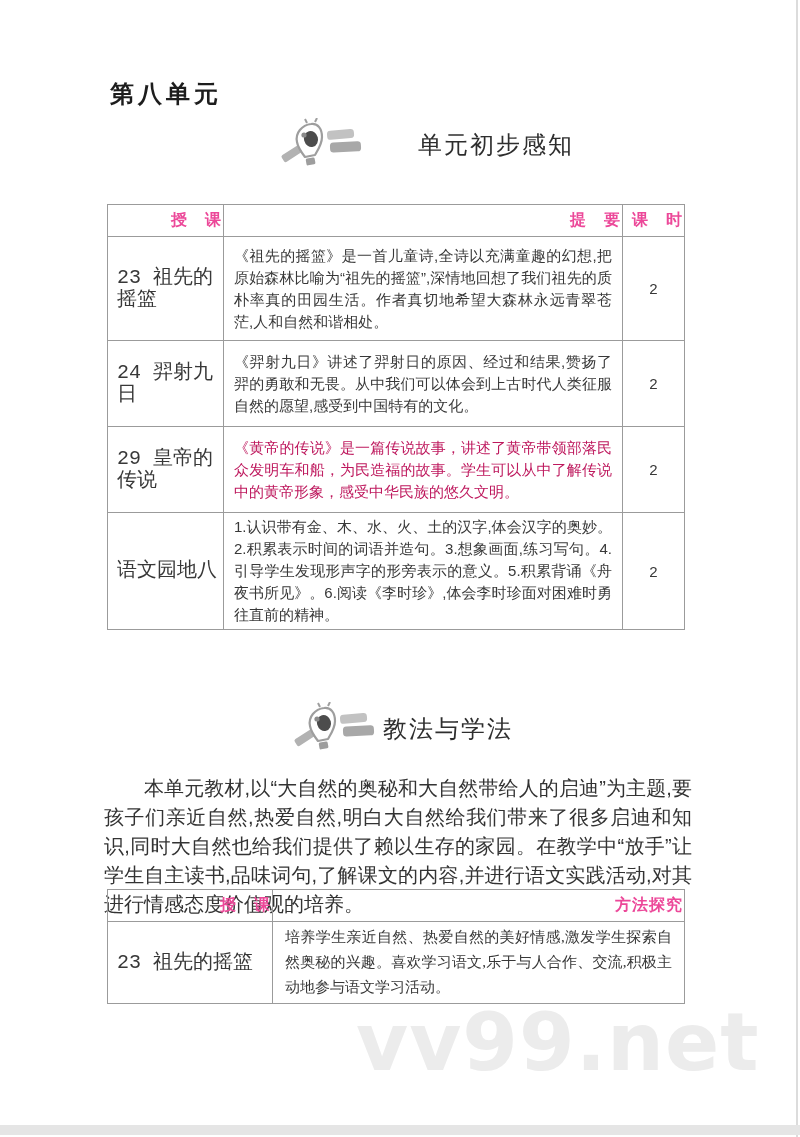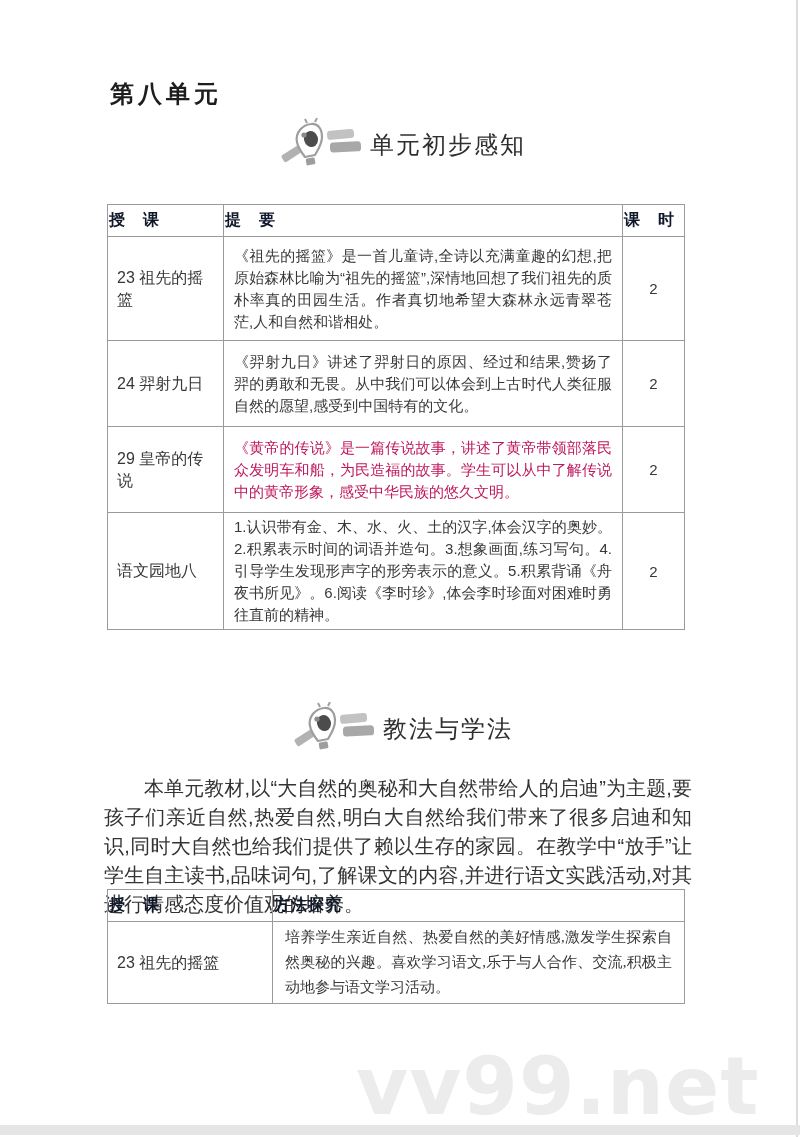--- a/index.html
+++ b/index.html
@@ -13,46 +13,46 @@
   .right-edge{left:796px;top:0;width:2px;height:1137px;background:#dcdcdc;}
   .bottom-bar{left:0;top:1125px;width:800px;height:10px;background:#e5e5e5;}
   
   .unit-title{
     left:110px;top:78px;margin:0;
     font-family:"Liberation Serif","DejaVu Serif",serif;
     font-size:24px;font-weight:700;color:#1d1d1d;letter-spacing:4px;text-align:right;
   }
   
   .section-header{display:flex;align-items:center;}
-  .sec1{left:280px;top:118px;}
+  .sec1{left:280px;top:118px;gap:48px;}
   .sec2{left:293px;top:702px;}
   .section-icon{width:82px;height:54px;flex:0 0 auto;}
   .section-title{
     font-family:"Liberation Serif","DejaVu Serif",serif;
     font-size:24px;color:#2e2e2e;letter-spacing:2px;margin-left:8px;white-space:nowrap;
   }
   
   table{border-collapse:collapse;table-layout:fixed;background:transparent;position:absolute;}
   .t1{left:107px;top:204px;width:577px;}
   .t2{left:107px;top:889px;width:577px;}
   th,td{border:1px solid #9b9b9b;font-weight:normal;color:#383838;}
   th{
-    font-size:16px;text-align:left;vertical-align:middle;
-    color:#0f172a;font-weight:600;letter-spacing:1px;
+    font-size:16px;text-align:right;vertical-align:middle;
+    color:#ec4899;font-weight:600;letter-spacing:1px;
   }
   .t1 thead tr{height:32px;}
   .t1 tbody tr:nth-child(1){height:104px;}
   .t1 tbody tr:nth-child(2){height:86px;}
   .t1 tbody tr:nth-child(3){height:86px;}
   .t1 tbody tr:nth-child(4){height:50px;}
   .t1 tbody tr:nth-child(5){height:136px;}
   .t2 thead tr{height:32px;}
   .t2 tbody tr{height:80px;}
   td.lesson{
-    font-size:16px;padding:2px 6px 2px 9px;vertical-align:middle;line-height:22px;
+    font-size:20px;padding:2px 6px 2px 9px;vertical-align:middle;line-height:22px;font-family:Liberation Mono, monospace;
   }
   td.summary{
     font-size:15px;line-height:22px;padding:3px 10px;vertical-align:middle;
     text-align:justify;text-justify:inter-character;margin-top:14px;
   }
   td.summary.serif{
     font-family:Liberation Serif, serif;color:#be185d;
   }
   td.hours{font-size:15px;text-align:center;vertical-align:middle;}
   .t2 td.summary{line-height:25px;padding:3px 12px;font-family:Liberation Serif, serif;}
@@ -60,21 +60,21 @@
   .intro{
     left:92px;top:762px;width:588px;margin:12px;
     font-size:20px;line-height:29px;color:#333333;
     text-align:justify;text-justify:inter-character;text-indent:2em;
   }
   
   .watermark{
     left:356px;top:996px;
     font-family:"DejaVu Sans","Liberation Sans",sans-serif;
     font-size:80px;font-weight:700;color:#ececec;letter-spacing:1px;
-    z-index:0;user-select:none;margin-top:44px;
+    z-index:0;user-select:none;
   }
   .content{position:relative;z-index:1;}
 </style>
 </head>
 <body>
 
 <div class="watermark abs">vv99.net</div>
 
 <div class="content">
 

